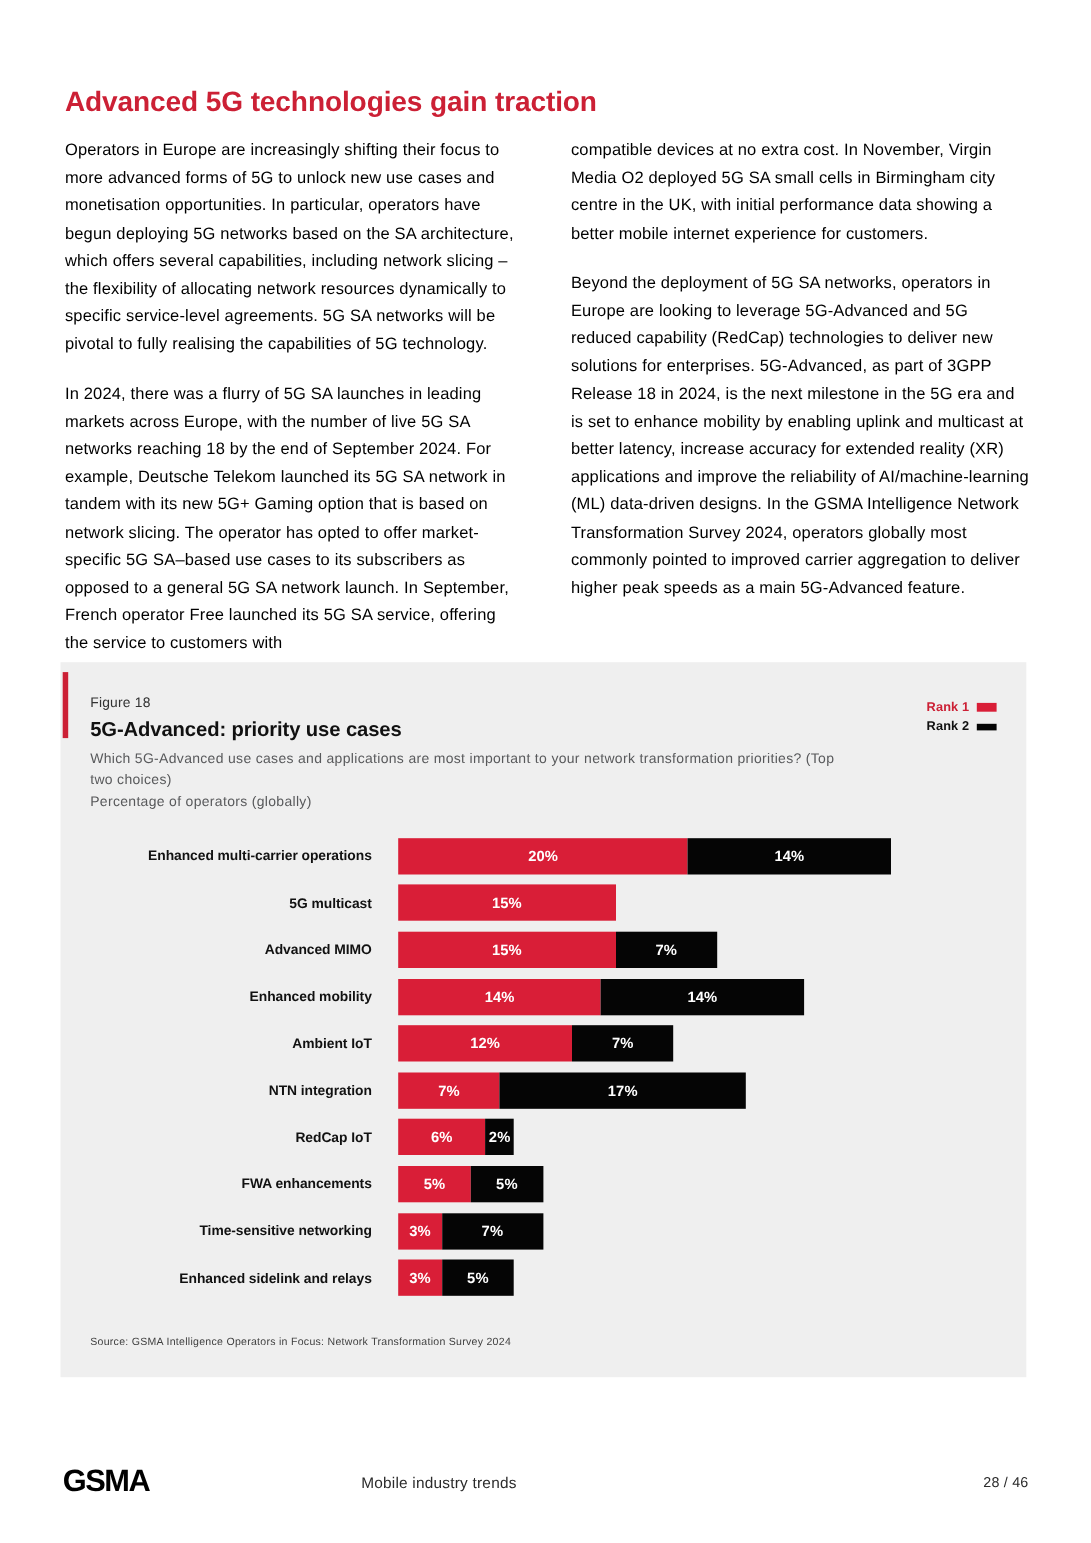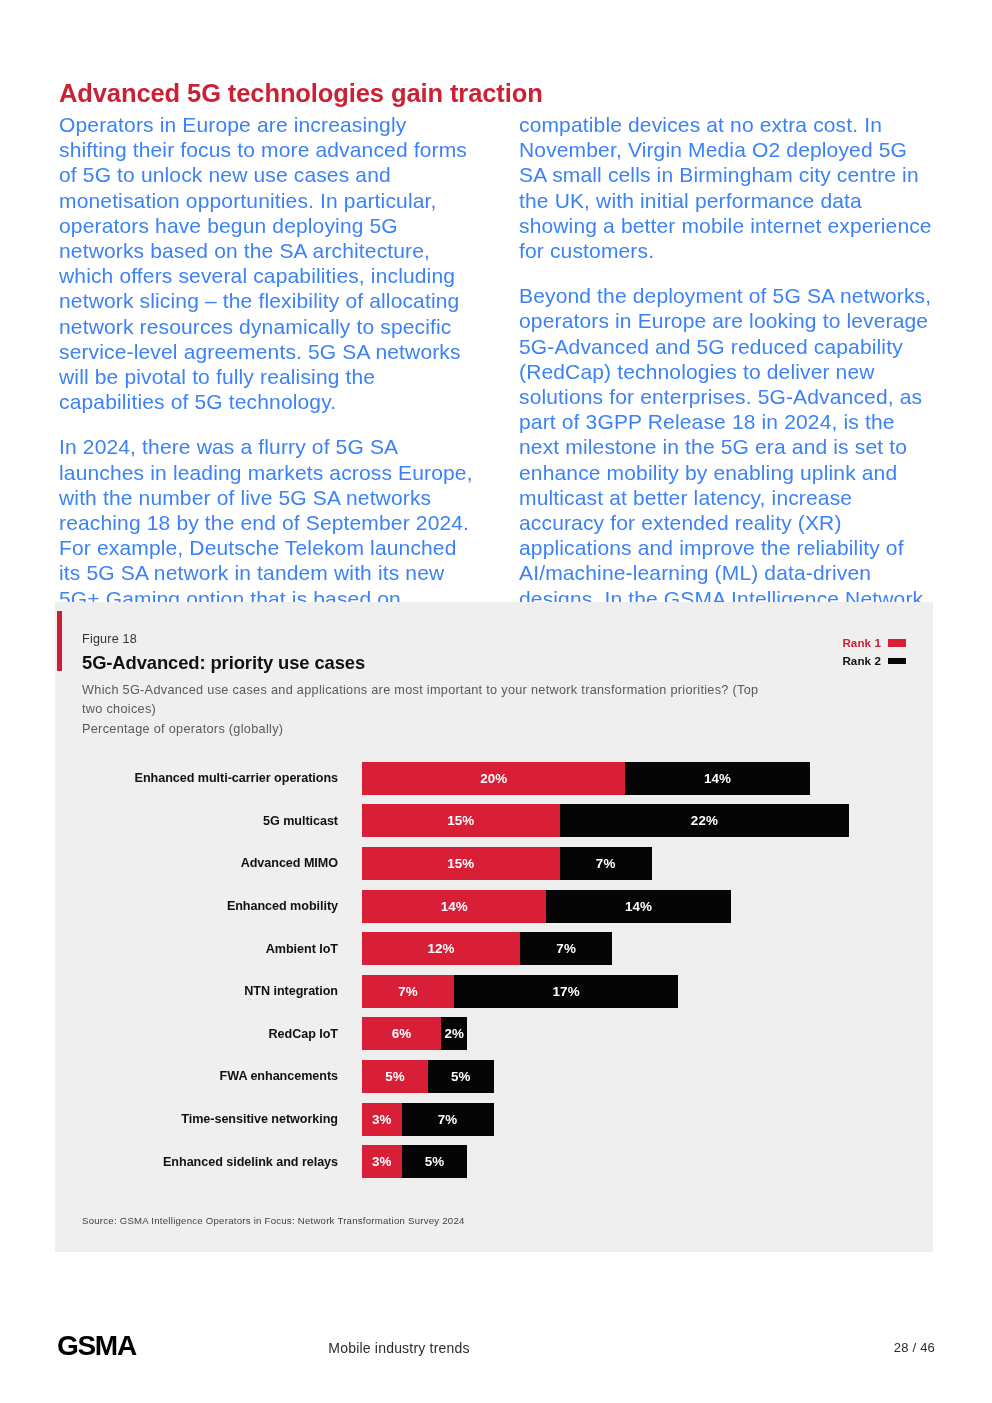--- a/index.html
+++ b/index.html
@@ -42,24 +42,24 @@
     top: 108px;
     width: 877px;
     display: flex;
     gap: 43px;
     align-items: flex-start;
   }
   .col {
     width: 425px;
   }
   .col p {
-    margin: 4px 0 20px 0;
-    font-size: 21px;
+    margin: 16px 0 20px 0;
+    font-size: 15px;
     line-height: 25.2px;
-    color: #3b82f6;
+    color: #000000;
     letter-spacing: 0.15px;
   }
   .col p:last-child { margin-bottom: 0; }
 
   
   .figure-panel {
     position: absolute;
     left: 55px;
     top: 602px;
     width: 878px;
@@ -268,23 +268,20 @@
               <span>14%</span>
             </div>
           </div>
         </div>
         <div class="bar-row">
           <div class="bar-label">5G multicast</div>
           <div class="bar-track">
             <div class="seg rank1" style="width: 197.55px;">
               <span>15%</span>
             </div>
-            <div class="seg rank2" style="width: 289.74px;">
-              <span>22%</span>
-            </div>
           </div>
         </div>
         <div class="bar-row">
           <div class="bar-label">Advanced MIMO</div>
           <div class="bar-track">
             <div class="seg rank1" style="width: 197.55px;">
               <span>15%</span>
             </div>
             <div class="seg rank2" style="width: 92.19px;">
               <span>7%</span>

